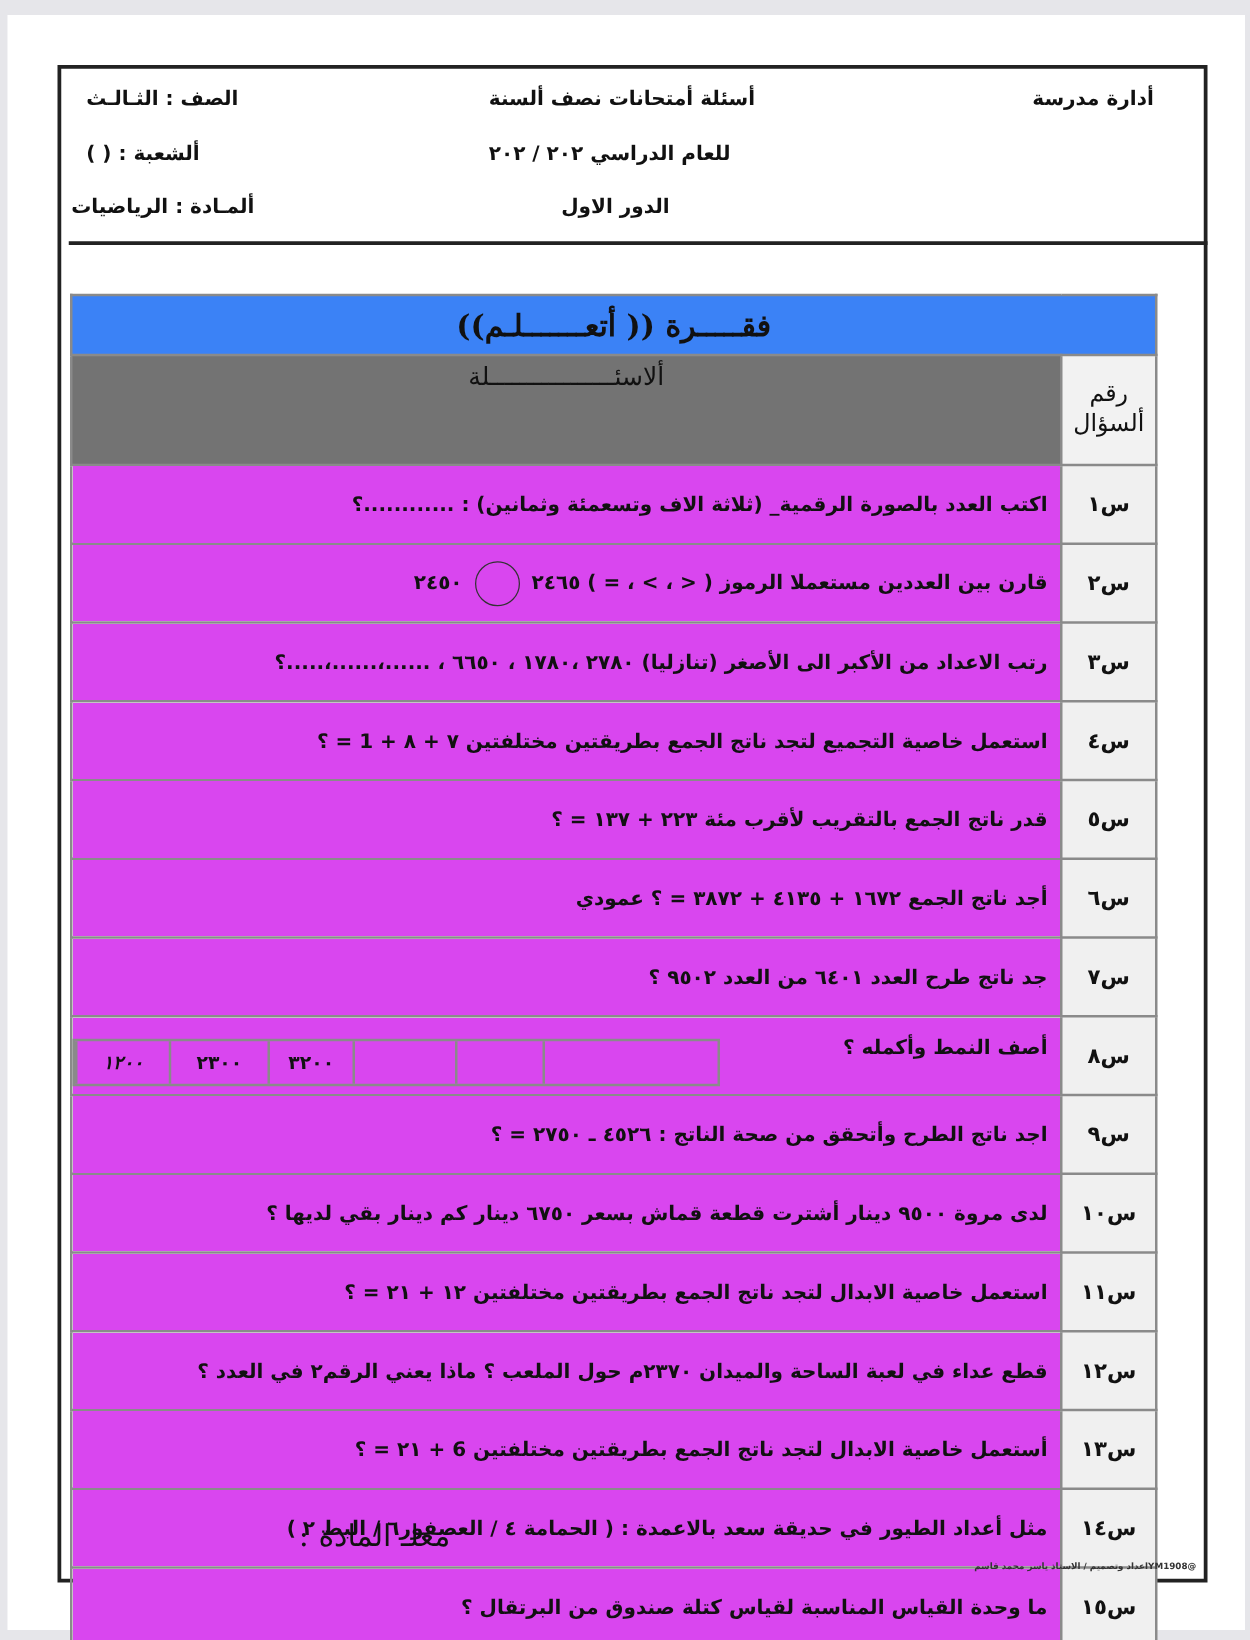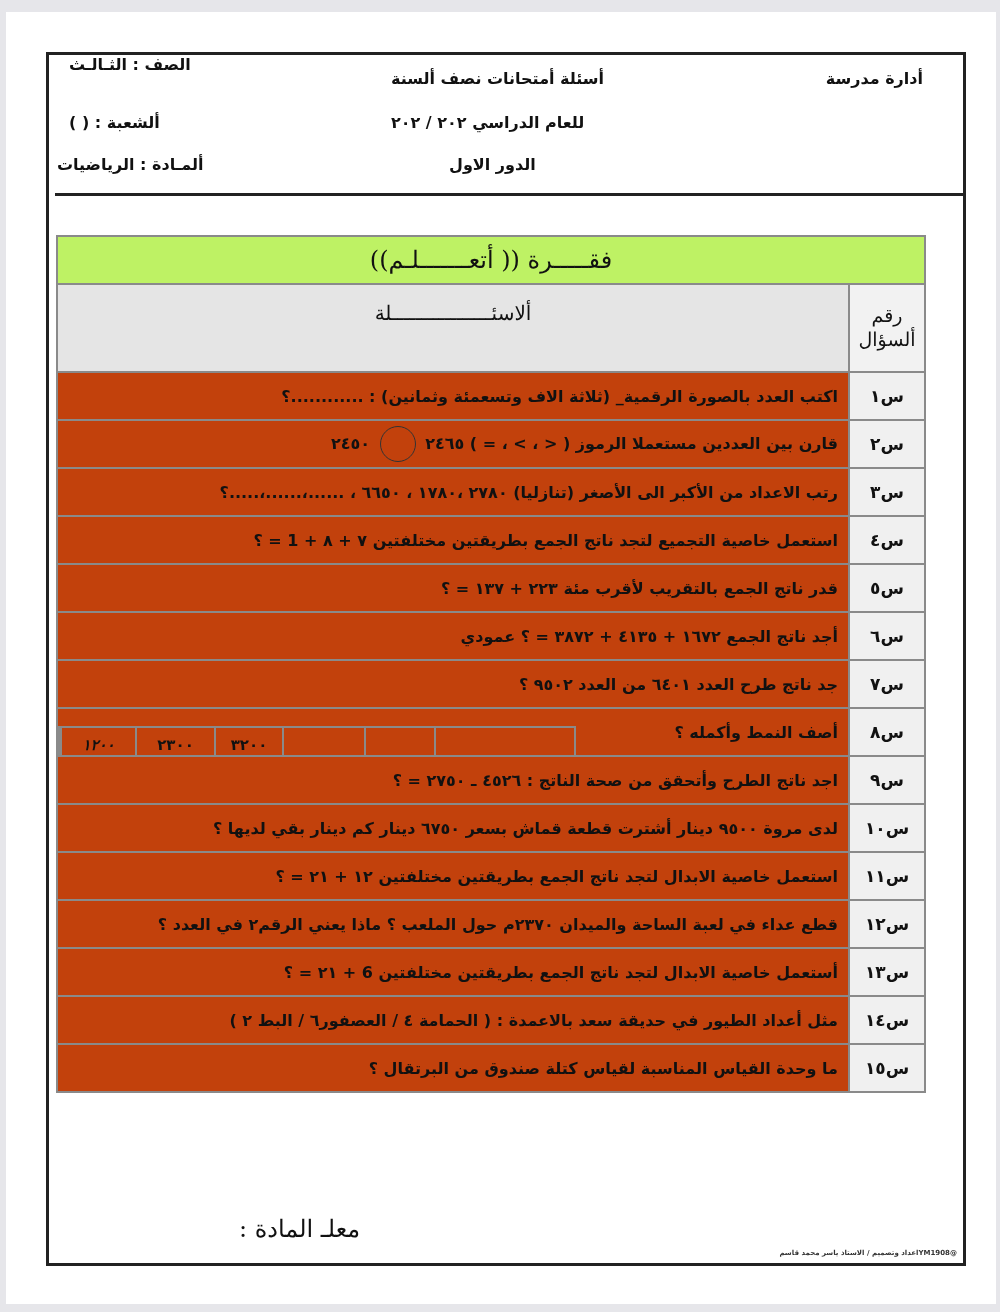--- a/index.html
+++ b/index.html
@@ -15,37 +15,37 @@
     }
     .hdr { position: absolute; direction: rtl; font-weight: bold; font-size: 16px; white-space: nowrap; }
     .hdr-rule { position: absolute; left: 6px; right: -3px; top: 138px; height: 3px; background: #222; }
 
     table.q {
       position: absolute; left: 7px; top: 180px; width: 870px;
       border-collapse: collapse; direction: rtl;
     }
     table.q td, table.q th { border: 2px solid #8a8a8a; }
     .section-title {
-      height: 48px; background: #bef264; text-align: center;
-      font-size: 24px; font-weight: normal; font-family: "DejaVu Serif", serif;
+      height: 48px; background: #3b82f6; text-align: center;
+      font-size: 24px; font-weight: bold; font-family: "DejaVu Serif", serif;
     }
     .col-head-num {
       width: 76px; height: 88px; background: #f2f2f2; text-align: center;
       font-size: 19px; font-weight: normal; line-height: 1.25; font-family: "DejaVu Serif", serif;
     }
     .col-head-q {
-      background: #e5e5e5; text-align: center; font-size: 20px; font-weight: normal;
-      vertical-align: top; padding-top: 16px; font-family: Liberation Serif, serif;
+      background: #737373; text-align: center; font-size: 20px; font-weight: normal;
+      vertical-align: top; padding-top: 4px; font-family: Liberation Serif, serif;
     }
     .num-cell {
       background: #f0f0f0; text-align: center; font-size: 17px; font-weight: bold;
-      height: 48px;
+      height: 63px;
     }
     .q-cell {
-      background: #c2410c; padding-right: 10px; font-size: 16px;
+      background: #d946ef; padding-right: 10px; font-size: 16px;
       font-weight: bold; white-space: nowrap; position: relative; padding-left: 20px;
     }
     .circle {
       display: inline-block; width: 36px; height: 36px; border: 1.5px solid #333;
       border-radius: 50%; vertical-align: middle; margin: 0 4px;
     }
     .pattern {
       position: absolute; left: 0px; top: 17px; display: flex; flex-direction: row-reverse;
       border: 2px solid #8a8a8a; height: 38px;
     }
@@ -66,21 +66,21 @@
 </head>
 <body>
 
 <div class="page">
   <div class="frame">
 
     <div class="hdr" style="right:40px; top:14px;">أدارة مدرسة</div>
     <div class="hdr" style="left:342px; top:14px;">أسئلة أمتحانات نصف ألسنة</div>
     <div class="hdr" style="left:342px; top:58px;">للعام الدراسي   ٢٠٢  /  ٢٠٢</div>
     <div class="hdr" style="left:400px; top:100px;">الدور الاول</div>
-    <div class="hdr" style="left:20px; top:0;">الصف : الثـالـث</div>
+    <div class="hdr" style="left:20px; top:14px;">الصف : الثـالـث</div>
     <div class="hdr" style="left:20px; top:58px;">ألشعبة : (      )</div>
     <div class="hdr" style="left:8px; top:100px;">ألمـادة : الرياضيات</div>
     <div class="hdr-rule"></div>
 
     <table class="q">
       <tbody>
           <tr>
         <th colspan="2" class="section-title">فقـــــرة  (( أتعـــــــلـم))</th>
       </tr>
       <tr>

